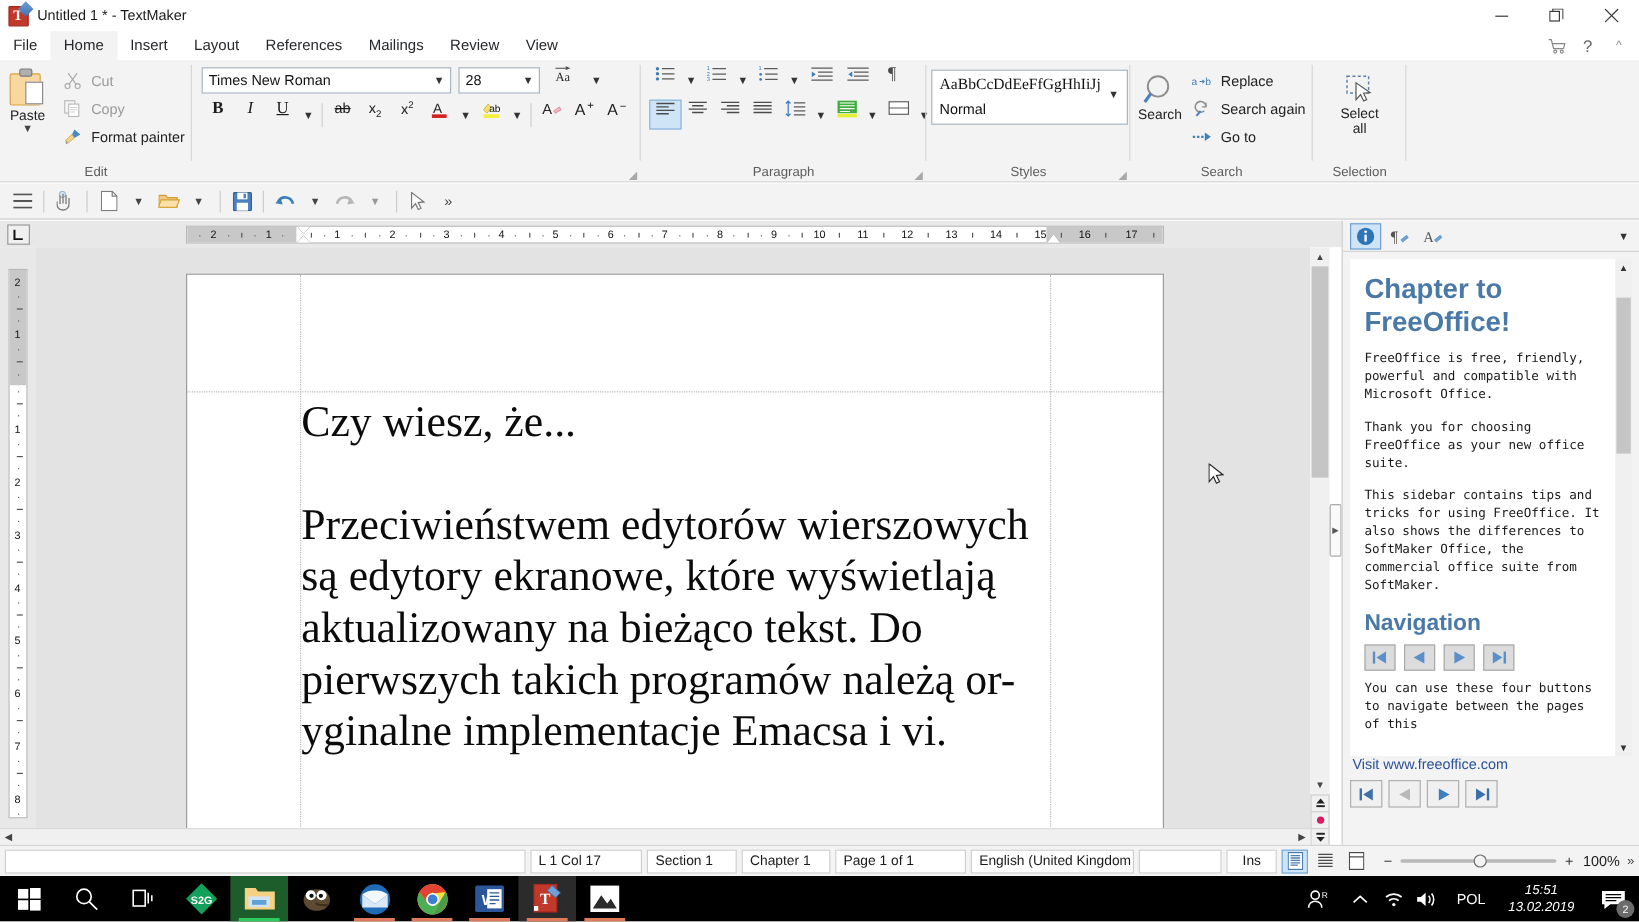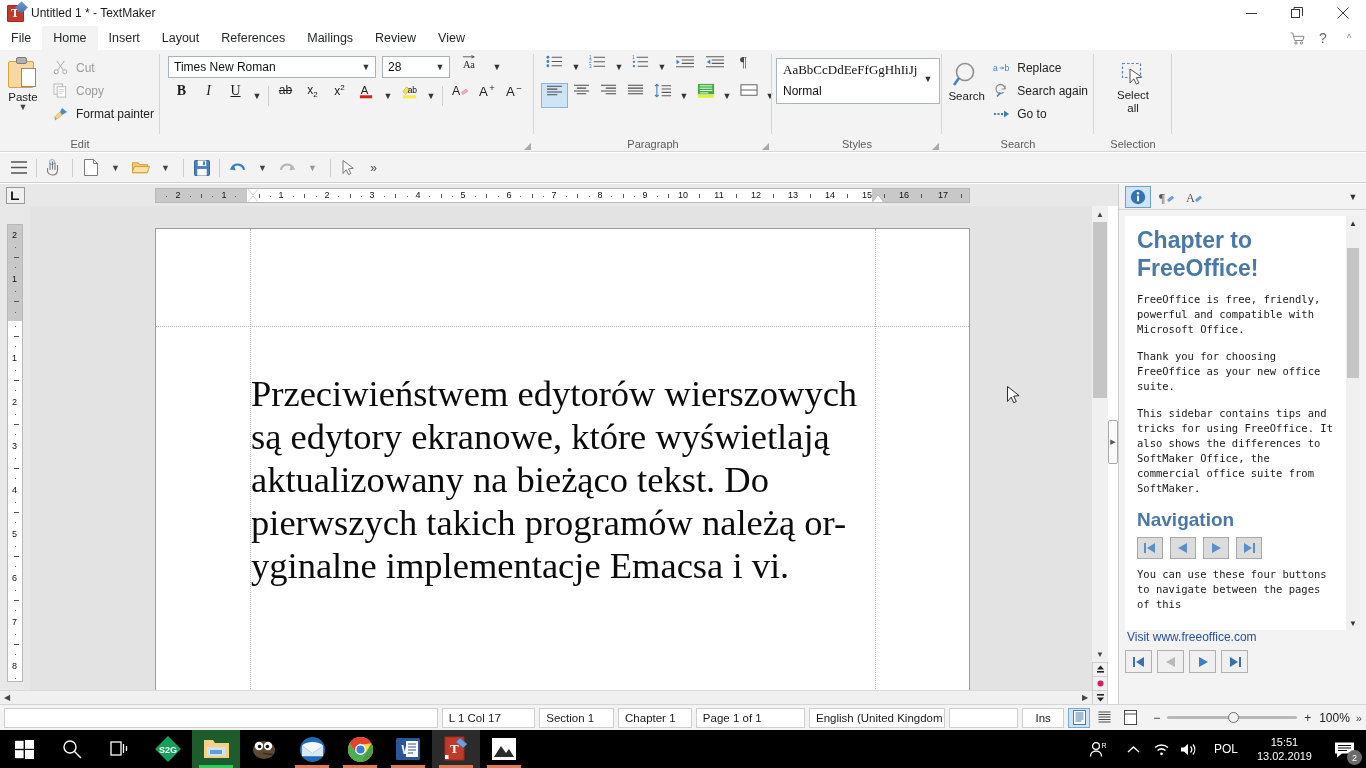--- a/index.html
+++ b/index.html
@@ -369,21 +369,21 @@
   }
   .tbitem.active { background: #2b2b2b; }
   .tbitem .underline {
     position: absolute; bottom: 0; left: 7px; right: 7px; height: 3px;
   }
   .tray {
     margin-left: auto; display: flex; align-items: center; height: 38px; color: #fff;
   }
   .tray > div { display: flex; align-items: center; justify-content: center; height: 38px; }
   .clockbox {
-    flex-direction: column; font-size: 11px; line-height: 14px; padding: 0 10px; text-align: right;
+    flex-direction: column; font-size: 11px; line-height: 14px; padding: 0 10px; text-align: right; font-style: italic;
   }
 
   svg { display: block; }
 </style>
 </head>
 <body>
 
 <div id="app">
 
   <div class="titlebar">
@@ -940,20 +940,21 @@
       <div class="vdot" style="top:453px;"></div>
     </div>
   </div>
 
   <div class="docarea">
     <div class="page">
       <div class="margin-v"></div>
       <div class="margin-v r"></div>
       <div class="margin-h"></div>
       <div class="doctext">
+        <p>Czy wiesz, że...</p>
         <p class="blank"></p>
         <p>Przeciwieństwem edytorów wierszowych</p>
         <p>są edytory ekranowe, które wyświetlają</p>
         <p>aktualizowany na bieżąco tekst. Do</p>
         <p>pierwszych takich programów należą or-</p>
         <p>yginalne implementacje Emacsa i vi.</p>
       </div>
     </div>
   </div>
 

